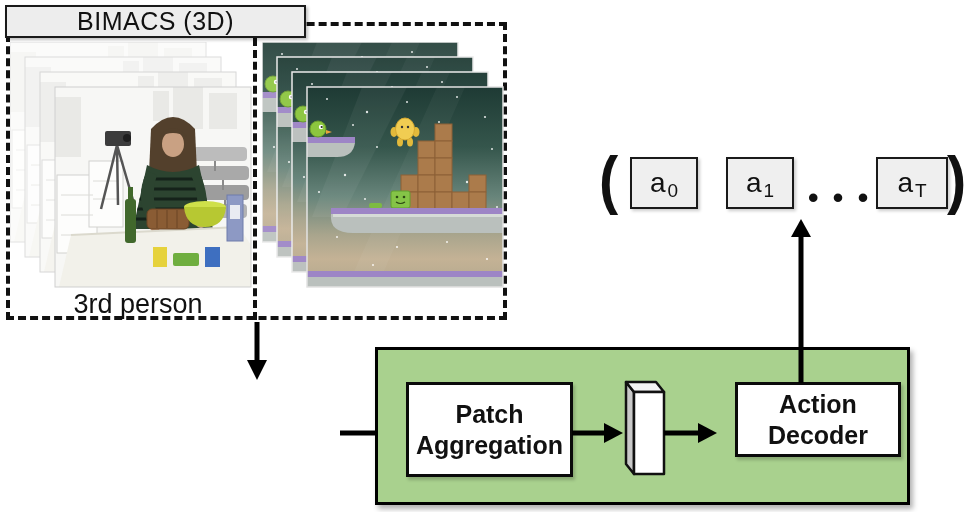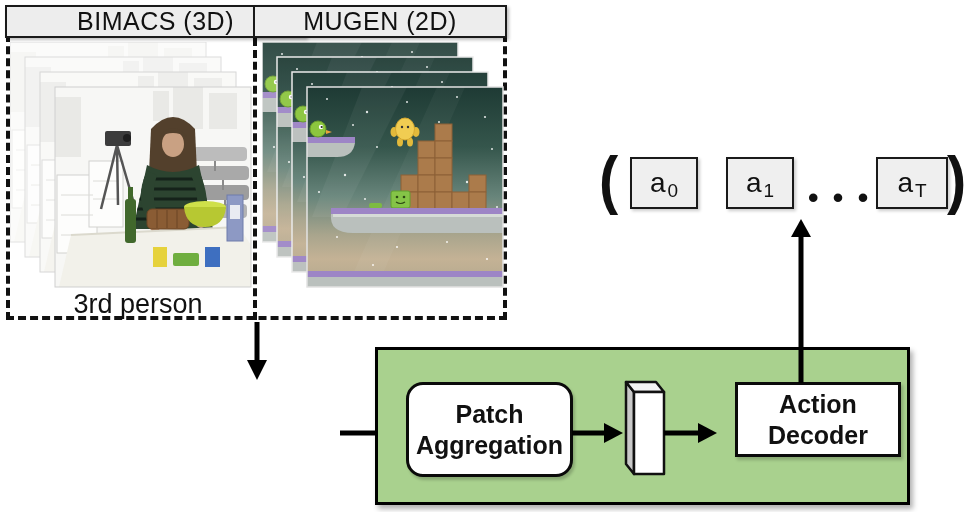--- a/index.html
+++ b/index.html
@@ -42,21 +42,21 @@
   .module-box{
     left:375px;top:347px;width:535px;height:158px;
     background:var(--module-fill,#a9d18e);border:3px solid #000;
     box-sizing:border-box;box-shadow:3px 4px 5px rgba(0,0,0,.3);
   }
   .module-box .inner{position:absolute;}
   .white-box{
     background:#fff;border:3px solid #0a0a0a;font-weight:bold;font-size:25px;
     box-shadow:2px 3px 3px rgba(0,0,0,.2);
   }
-  .pa-box{left:28px;top:32px;width:167px;height:95px;border-radius:17px;}
+  .pa-box{left:28px;top:32px;width:167px;height:95px;}
   .ad-box{left:357px;top:32px;width:166px;height:75px;}
   .invpatch-label{
     left:198px;top:1px;width:136px;text-align:center;
     font-weight:bold;font-size:24px;
   }
   
   .paren{font-size:64px;font-weight:bold;line-height:60px;transform:scaleX(.9);}
   .token-box{
     box-sizing:border-box;width:68px;height:52px;
     background:var(--token-fill,#efefef);border:2.5px solid #1a1a1a;
@@ -215,21 +215,20 @@
         <rect x="118" y="166" width="26" height="13" rx="2" fill="#6fae3f"></rect>
         <rect x="150" y="160" width="15" height="20" fill="#3e6fc0"></rect>
       </symbol>
     </defs>
   </svg>
 
   <div class="abs dataset-panel"></div>
   <div class="abs panel-divider"></div>
 
   <div class="abs ds-header" style="left:5px;top:5px;width:301px">BIMACS (3D)</div>
-  <div class="abs ds-header" style="left:253px;top:5px;width:254px">MUGEN (2D)</div>
 
   <svg class="abs stack" style="left:10px;top:42px" width="248" height="250">
     <g>
         <rect width="196" height="200" fill="#fff"></rect>
         <use href="#bimacs-frame" width="196" height="200" opacity="0.40"></use>
         <rect width="196" height="200" fill="none" stroke="#e2e2e2"></rect>
       </g>
     <g transform="translate(15,15)">
         <rect width="196" height="200" fill="#fff"></rect>
         <use href="#bimacs-frame" width="196" height="200" opacity="0.55"></use>

